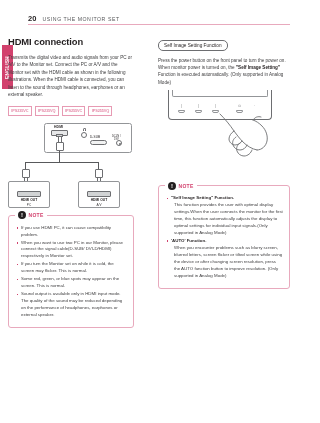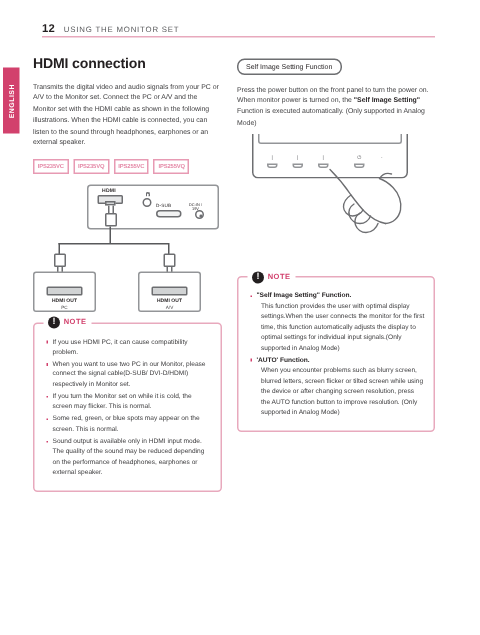--- a/index.html
+++ b/index.html
@@ -31,21 +31,21 @@
     display: flex; align-items: center; justify-content: center;
   }
   .side-tab-label {
     transform: rotate(180deg);
     writing-mode: vertical-rl;
     color: #ffffff; font-size: 4.6px; font-weight: bold;
     letter-spacing: .35px; white-space: nowrap;
   }
 
   
-  .col-left { position: absolute; left: 22px; top: 36px; width: 126px; }
+  .col-left { position: absolute; left: 8px; top: 36px; width: 126px; }
   .col-right { position: absolute; left: 158px; top: 33px; width: 132px; }
 
   .h-title {
     font-size: 9.4px; font-weight: bold; color: #231f20;
     letter-spacing: -.1px; margin-bottom: 7px;
   }
   .body-text {
     font-size: 4.6px; line-height: 1.62; color: #414042; text-align: left;
   }
   .body-text b { font-weight: bold; color: #231f20; }
@@ -205,21 +205,21 @@
   .hand {
     position: absolute; left: 58px; top: 22px; width: 56px; height: 48px;
   }
 </style>
 </head>
 <body>
 
 <div class="page">
 
   <div class="header">
-    <span class="header-pageno">12</span>
+    <span class="header-pageno">20</span>
     <span class="header-title">USING THE MONITOR SET</span>
   </div>
   <div class="header-rule"></div>
 
   <div class="side-tab">
     <span class="side-tab-label">ENGLISH</span>
   </div>
 
   <div class="col-left">
 

